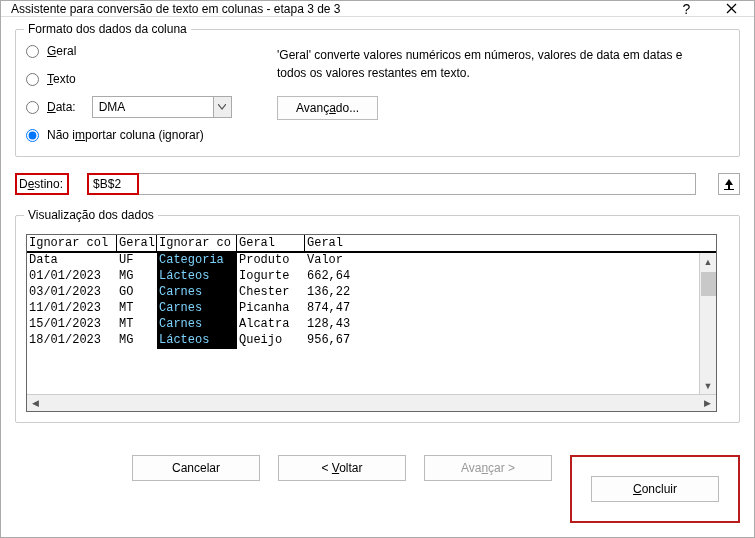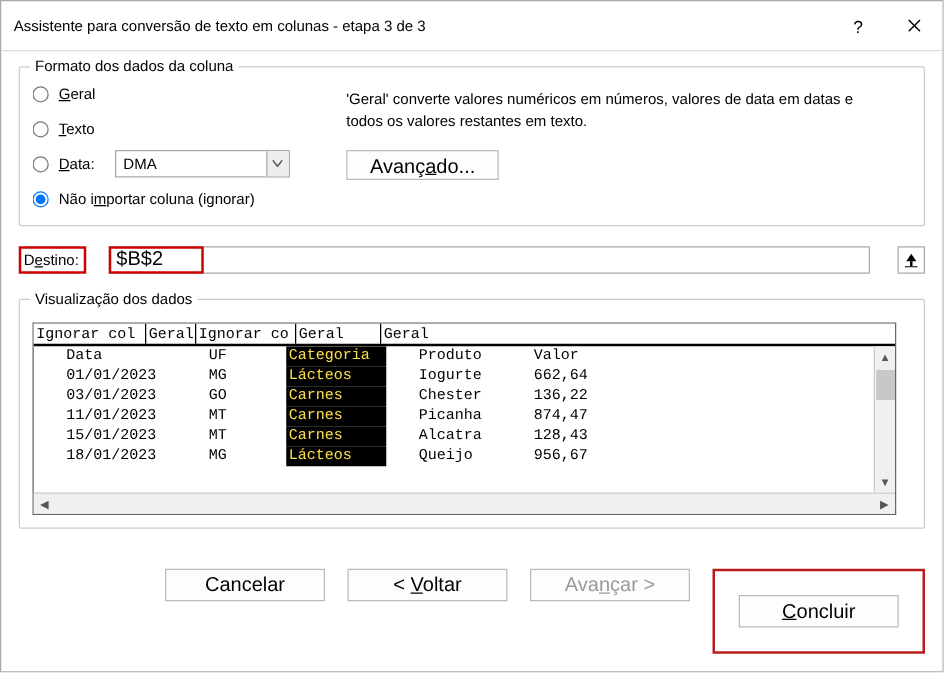--- a/index.html
+++ b/index.html
@@ -13,21 +13,21 @@
   .dialog {
     width: 755px;
     height: 538px;
     border: 1px solid #aaa;
     background: #fff;
     position: relative;
     display: flex;
     flex-direction: column;
   }
   .titlebar {
-    height: 40px;
+    height: 16px;
     display: flex;
     align-items: center;
     padding: 0 0 0 10px;
     border-bottom: 1px solid #ddd;
   }
   .titlebar-title { flex: 1; font-size: 12px; }
   .titlebar-btn {
     width: 45px;
     height: 30px;
     display: flex;
@@ -102,21 +102,21 @@
     flex: 1;
     padding: 6px 8px 0 4px;
     line-height: 1.5;
   }
   .adv-row { margin-top: 14px; }
   .btn {
     background: #fdfdfd;
     border: 1px solid #bbb;
     padding: 4px 18px;
     font-family: inherit;
-    font-size: 16px;
+    font-size: 12px;
     cursor: pointer;
     height: 24px;
   }
   .btn:disabled { color:#9a9a9a; cursor:default; }
   .dest-row {
     display: flex;
     align-items: center;
     gap: 18px;
     margin: 6px 0 20px 0;
   }
@@ -133,22 +133,22 @@
     display:flex;
     border: 1px solid #aaa;
     height: 22px;
   }
   .dest-input {
     border:none;
     outline:none;
     height: 20px;
     padding: 0 4px;
     font-family: inherit;
-    font-size:16px;
-    width: 76px;
+    font-size:12px;
+    width: 52px;
     background:#fff;
   }
   .dest-input-rest {
     flex:1;
   }
   .range-btn {
     width: 22px; height: 22px;
     border:1px solid #aaa;
     display:flex;align-items:center;justify-content:center;
     cursor:pointer;
@@ -192,28 +192,27 @@
     flex:1;
     font-family: "Courier New", monospace;
     font-size: 12px;
     overflow:hidden;
   }
   .pr-row { display:flex; height:16px; }
   .pr-cell {
     padding: 0 2px;
     white-space: nowrap;
     overflow:hidden;
-    margin-left:24px;
   }
   .c0 { width: 90px; }
   .c1 { width: 40px; }
   .c2 { width: 80px; }
   .c3 { width: 68px; }
   .c4 { width: 70px; }
-  .inv { background:#000; color:#fde047; }
+  .inv { background:#000; color:#7dd3fc; }
   .vscroll {
     width:17px;
     background:#f0f0f0;
     border-left:1px solid #ccc;
     display:flex;
     flex-direction:column;
     align-items:center;
   }
   .vscroll .arrow {
     width:100%;height:17px;

